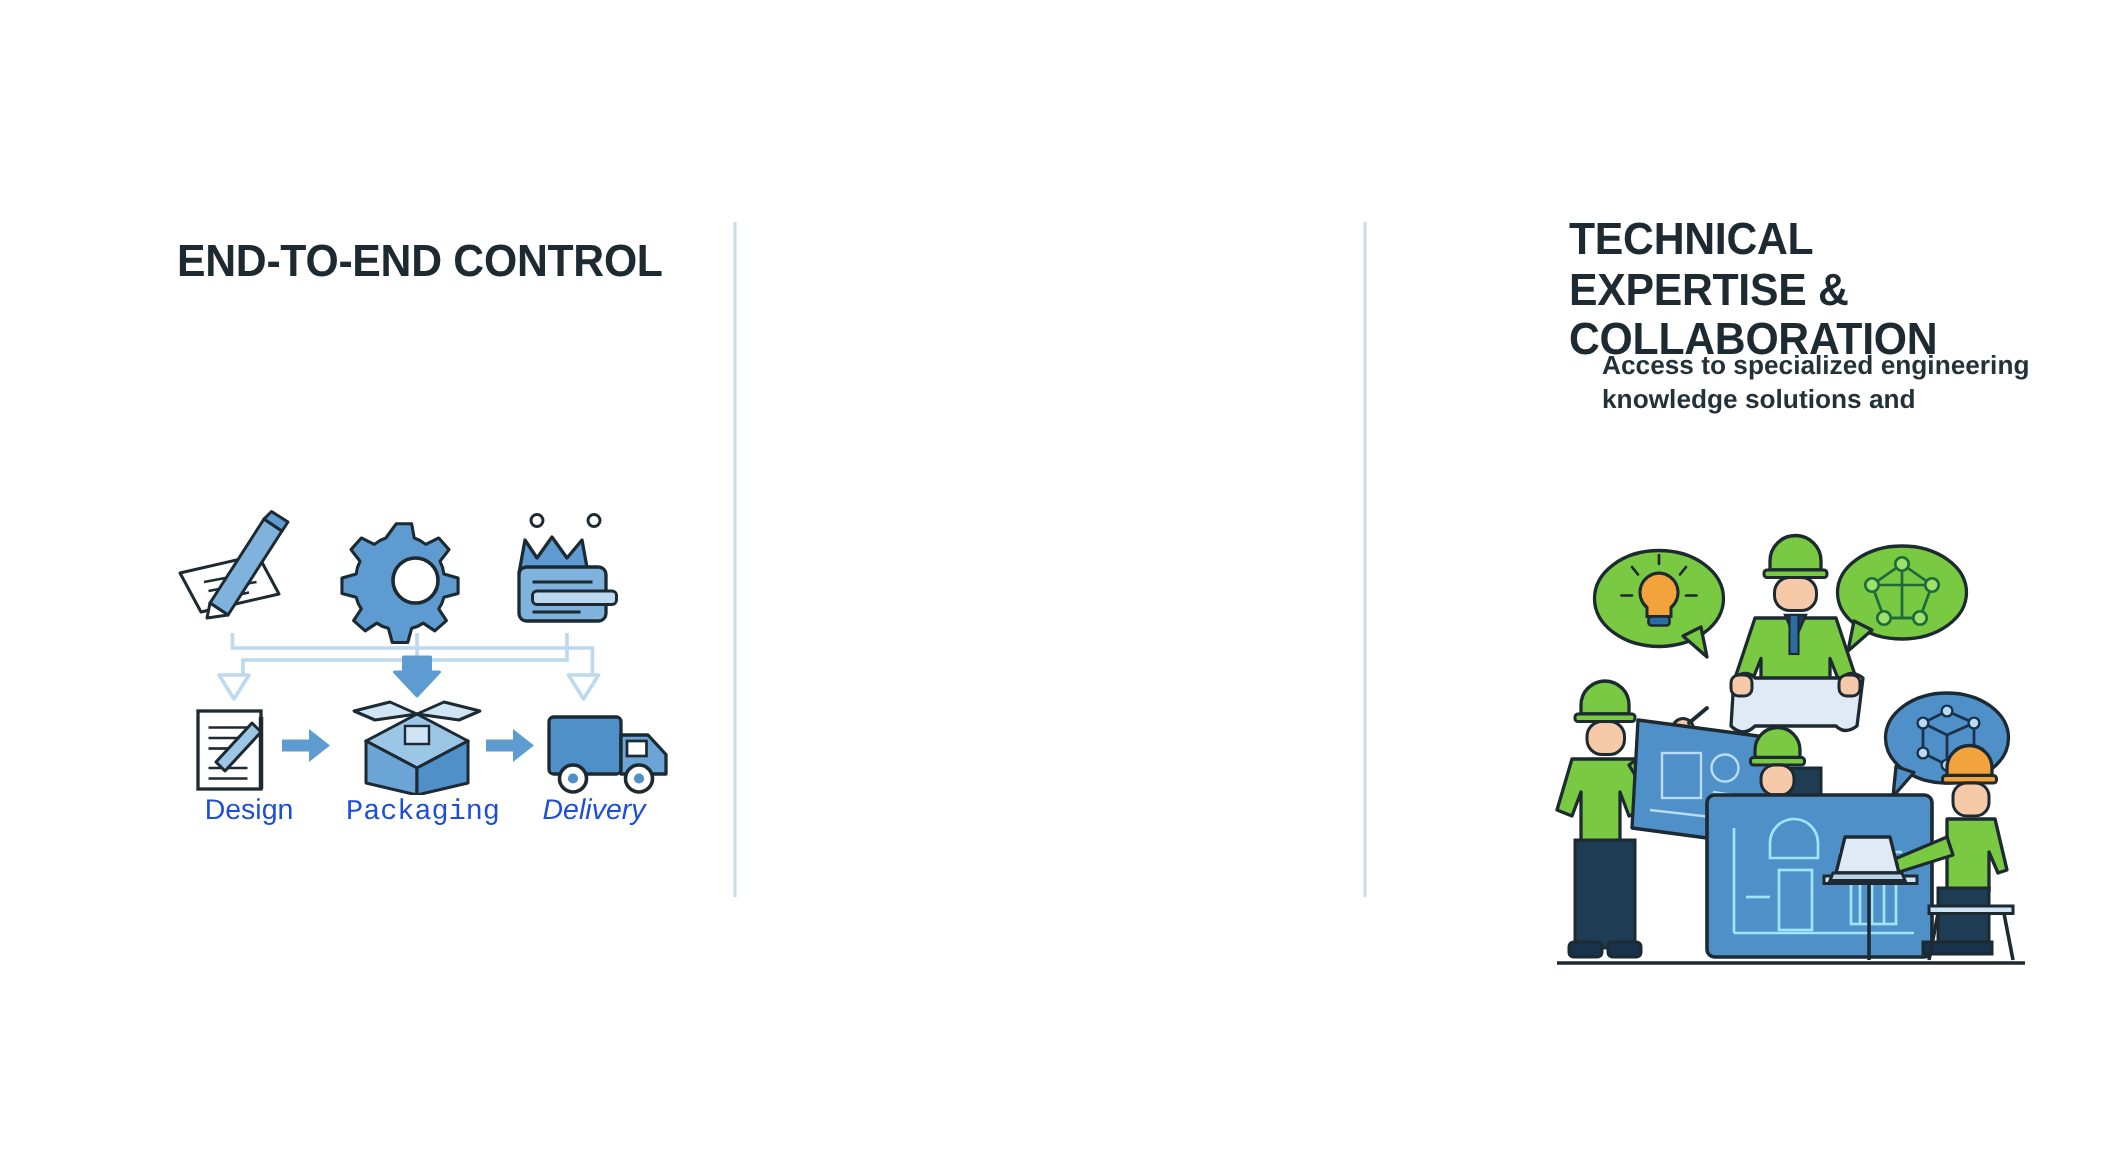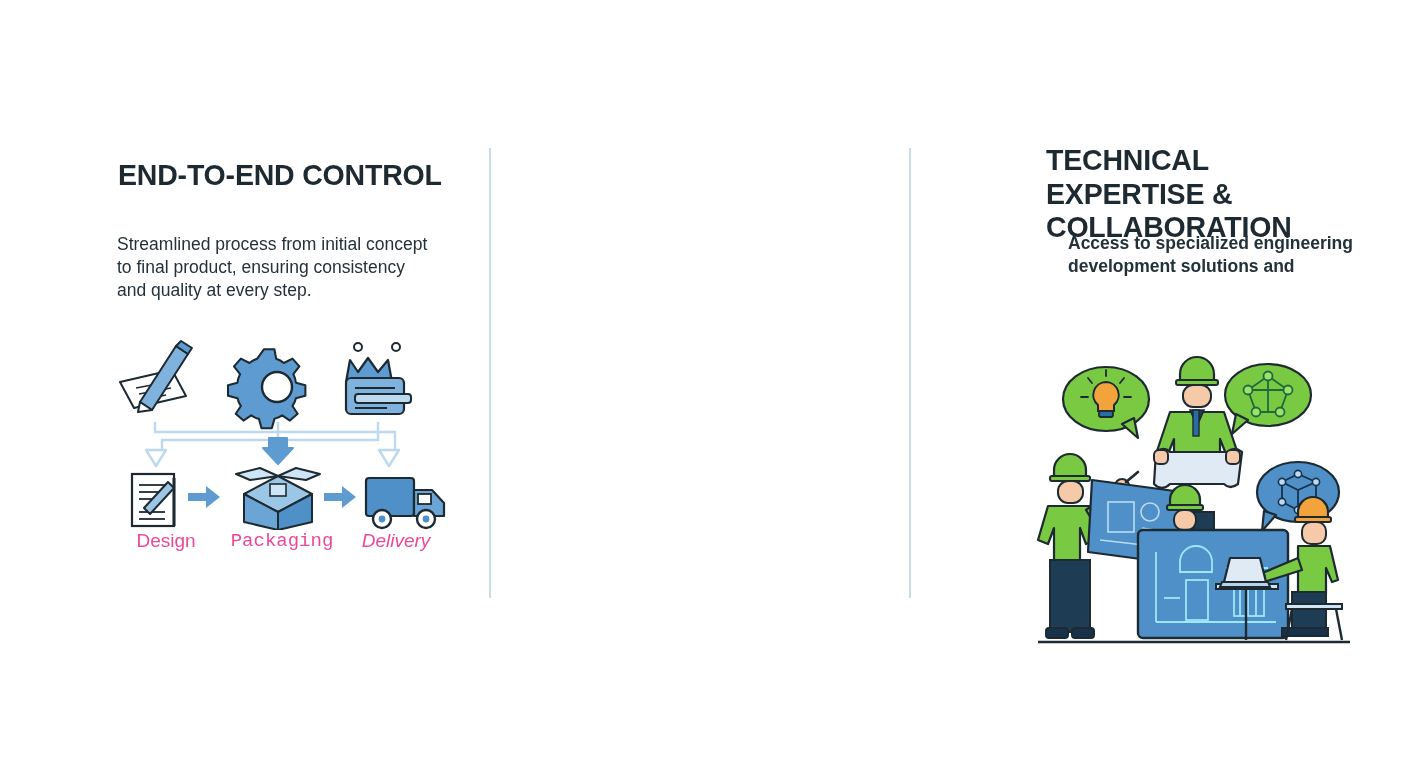--- a/index.html
+++ b/index.html
@@ -45,41 +45,36 @@
   .b1{left:117px;top:233px;width:340px;}
   .b2{left:578px;top:232px;width:300px;font-weight:bold;}
   .body .ln{display:block;white-space:nowrap;}
 
   .art{position:absolute;}
   .a1{left:110px;top:330px;}
   .a2{left:540px;top:352px;}
 
   .steplabels{
     position:absolute;left:110px;top:530px;width:340px;
-    display:flex;font-size:19px;color:#ec4899;
+    display:flex;font-size:19px;color:#1d4ed8;
   }
   .steplabels span{text-align:center;}
   .sl1{width:112px;}
   .sl2{width:120px;font-family:Liberation Mono, monospace;}
   .sl3{width:108px;font-style:italic;}
 </style>
 </head>
 <body>
 
 <div class="board">
 
   <section class="panel p1">
 
     <h2 class="title t1">END-TO-END CONTROL</h2>
 
-    <p class="body b1">
-      <span class="ln">Streamlined process from initial concept</span>
-      <span class="ln">to final product, ensuring consistency</span>
-      <span class="ln">and quality at every step.</span>
-    </p>
 
     <svg class="art a1" width="340" height="200" viewBox="0 0 340 200">
 
       <g>
         <path d="M10 52 L62 40 L76 66 L24 78 Z" fill="#ffffff" stroke="#1d2a31" stroke-width="2" stroke-linejoin="round"></path>
         <line x1="26" y1="58" x2="58" y2="52" stroke="#1d2a31" stroke-width="1.6"></line>
         <line x1="29" y1="64" x2="61" y2="58" stroke="#1d2a31" stroke-width="1.6"></line>
         <line x1="32" y1="70" x2="56" y2="65" stroke="#1d2a31" stroke-width="1.6"></line>
         <path d="M30 72 L66 16 L78 24 L42 80 Z" fill="#7fb3dd" stroke="#1d2a31" stroke-width="2" stroke-linejoin="round"></path>
         <path d="M30 72 L42 80 L28 82 Z" fill="#ffffff" stroke="#1d2a31" stroke-width="2" stroke-linejoin="round"></path>
@@ -157,21 +152,21 @@
   <div class="divider div1"></div>
 
   <section class="panel p2">
     <h2 class="title t2">
       <span class="ln">TECHNICAL EXPERTISE</span>
       <span class="ln">&amp; COLLABORATION</span>
     </h2>
 
     <p class="body b2">
       <span class="ln">Access to specialized engineering</span>
-      <span class="ln">development solutions and</span>
+      <span class="ln">knowledge solutions and</span>
     </p>
 
     <svg class="art a2" width="330" height="300" viewBox="0 0 330 300">
 
       <line x1="8" y1="290" x2="320" y2="290" stroke="#1d2a31" stroke-width="2.4"></line>
 
       <g>
         <ellipse cx="76" cy="47" rx="43" ry="32" fill="#7ac943" stroke="#1d2a31" stroke-width="2.2"></ellipse>
         <path d="M92 72 l16 14 -4 -20 z" fill="#7ac943" stroke="#1d2a31" stroke-width="2.2" stroke-linejoin="round"></path>
         <path d="M76 30 a13 13 0 0 1 8 23 l0 6 -16 0 0 -6 a13 13 0 0 1 8 -23 z" fill="#f2a33c" stroke="#1d2a31" stroke-width="2"></path>

